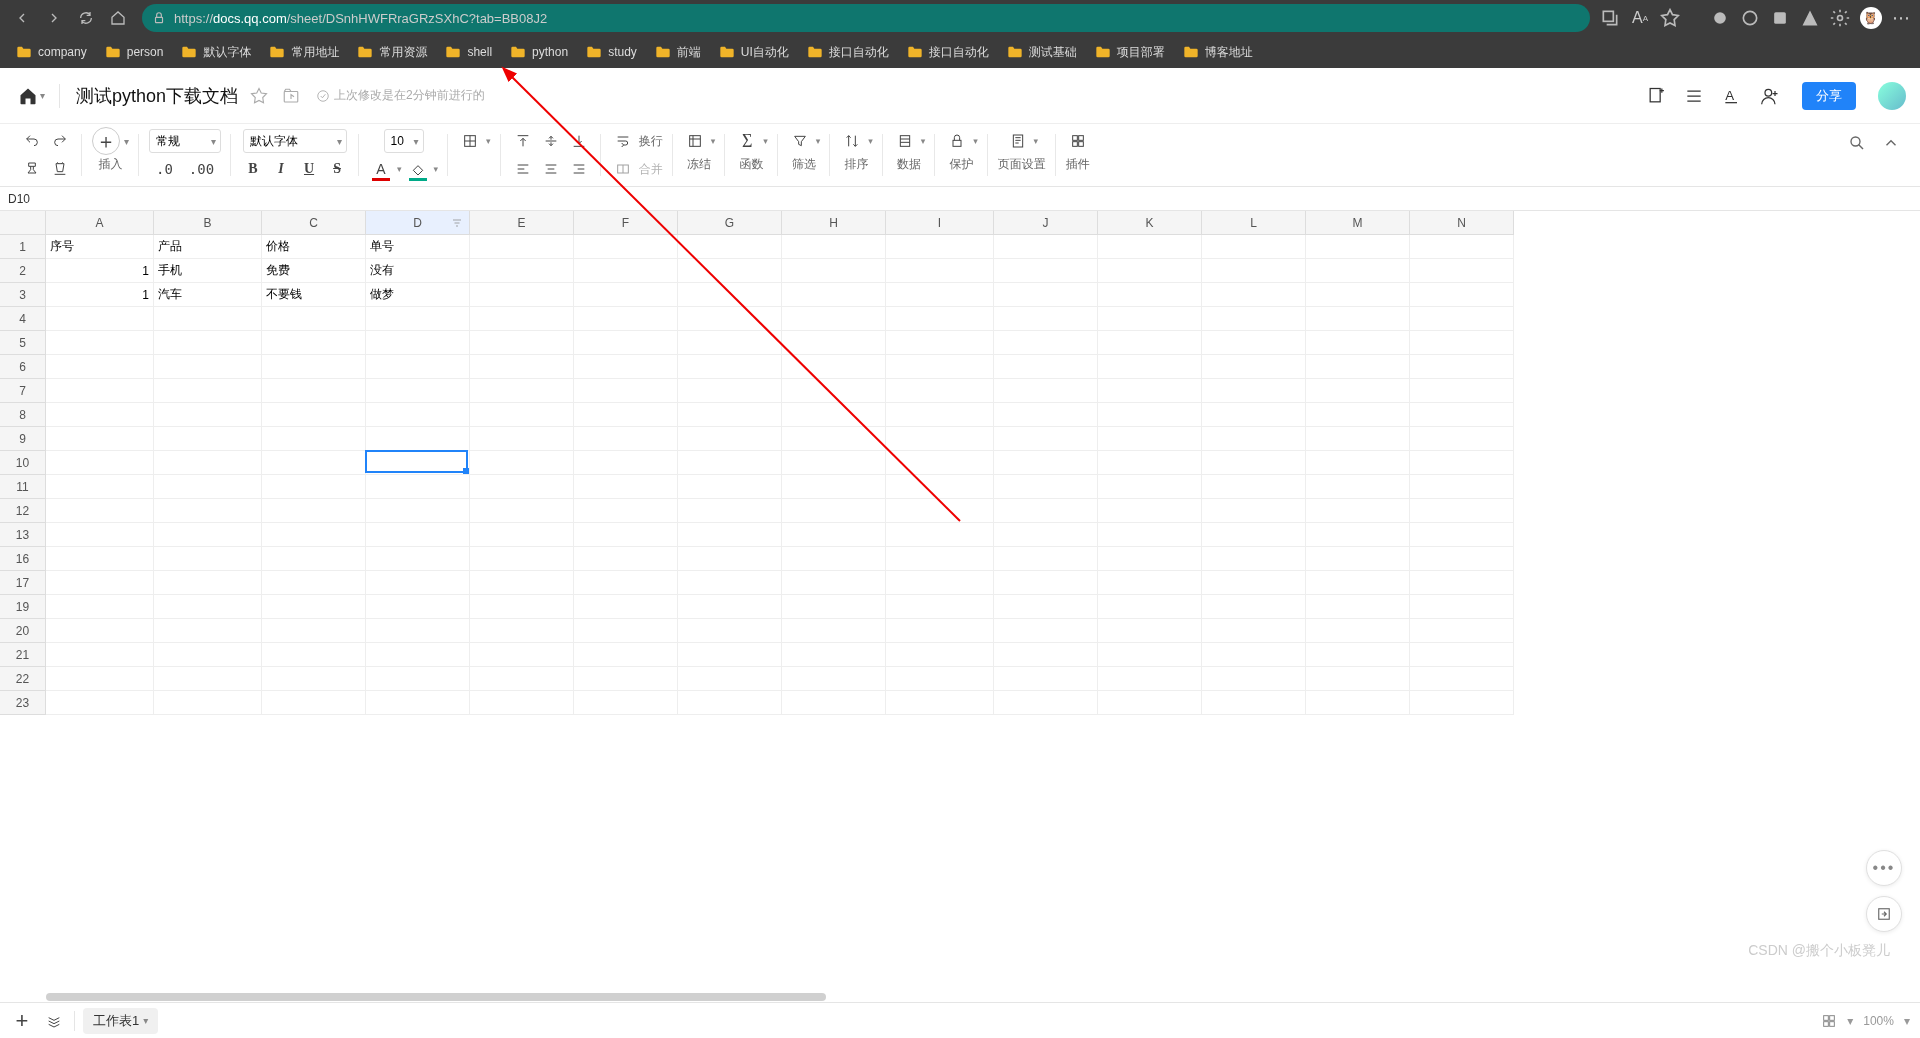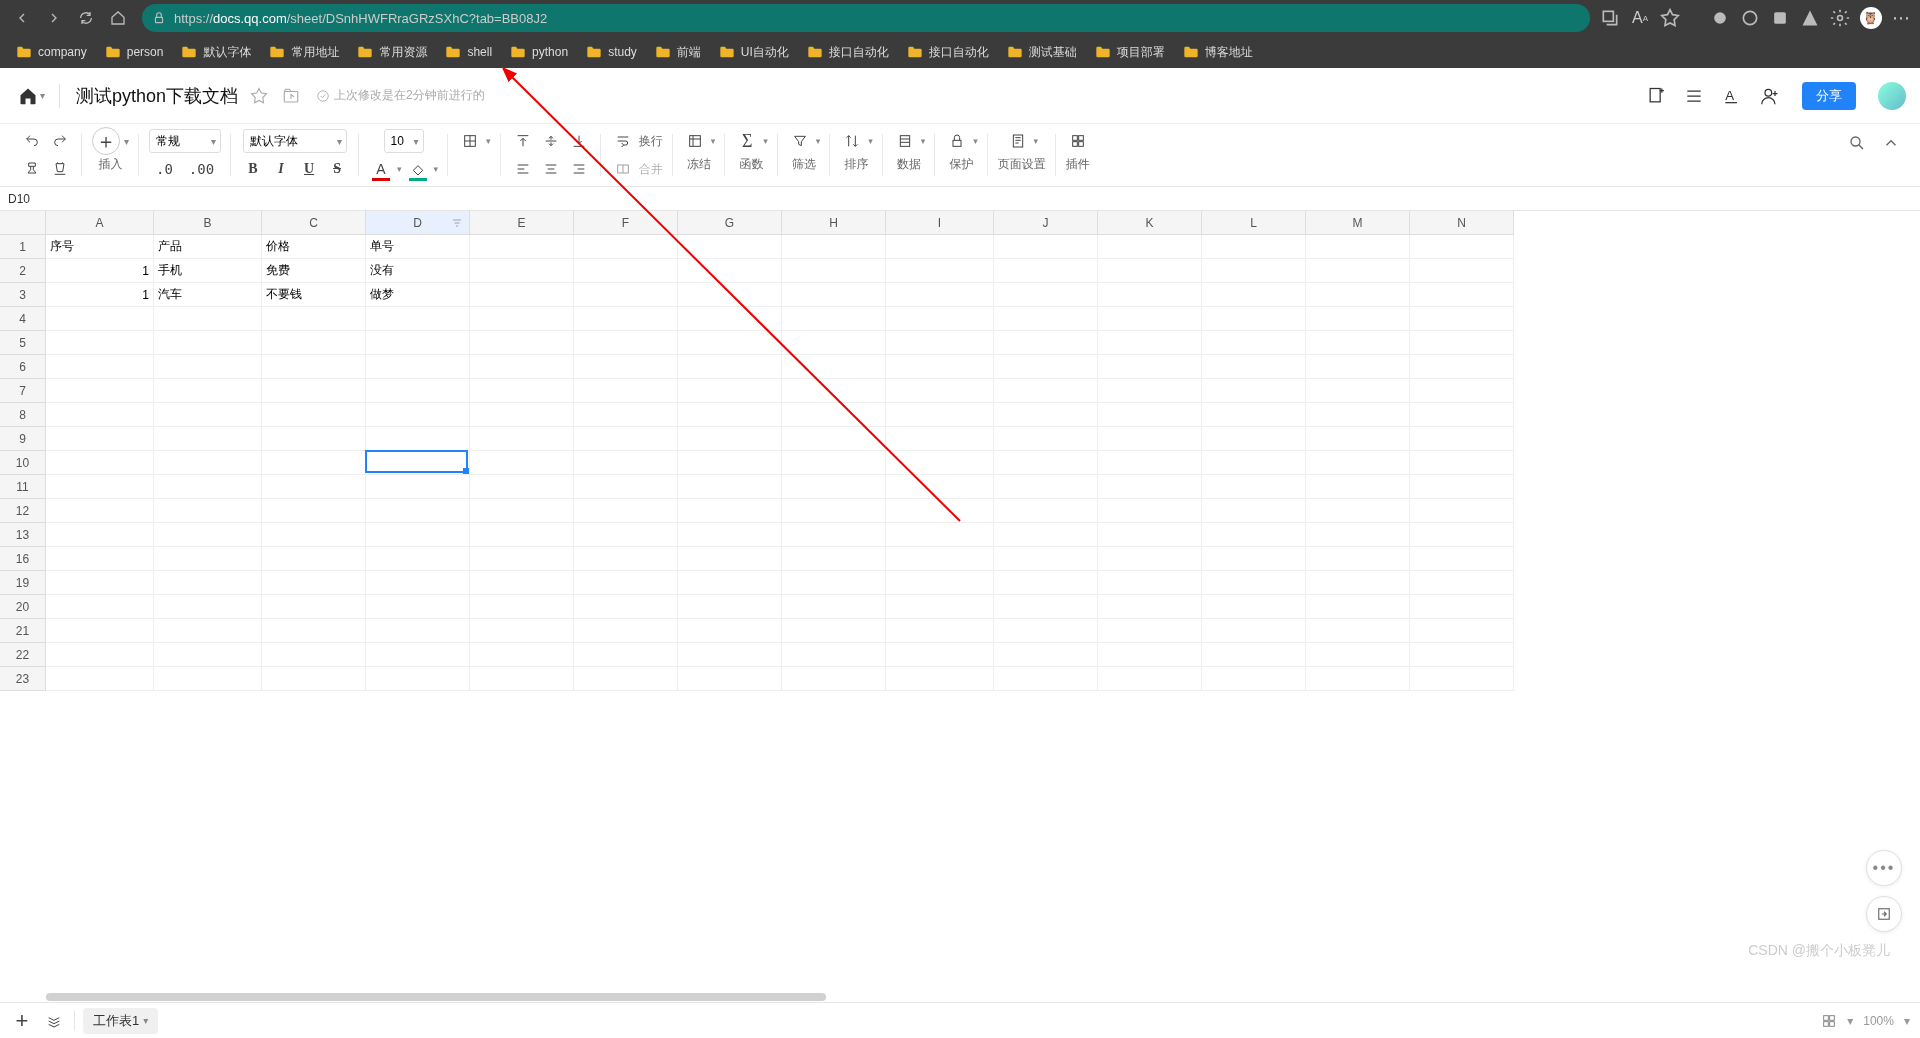--- a/index.html
+++ b/index.html
@@ -826,20 +826,37 @@
         <div class="cell" style="width: 104px;"></div>
         <div class="cell" style="width: 104px;"></div>
         <div class="cell" style="width: 108px;"></div>
         <div class="cell" style="width: 104px;"></div>
         <div class="cell" style="width: 104px;"></div>
         <div class="cell" style="width: 104px;"></div>
         <div class="cell" style="width: 104px;"></div>
         <div class="cell" style="width: 104px;"></div>
       </div>
       <div class="row">
+        <div class="row-h">17</div>
+        <div class="cell" style="width: 108px;"></div>
+        <div class="cell" style="width: 108px;"></div>
+        <div class="cell" style="width: 104px;"></div>
+        <div class="cell" style="width: 104px;"></div>
+        <div class="cell" style="width: 104px;"></div>
+        <div class="cell" style="width: 104px;"></div>
+        <div class="cell" style="width: 104px;"></div>
+        <div class="cell" style="width: 104px;"></div>
+        <div class="cell" style="width: 108px;"></div>
+        <div class="cell" style="width: 104px;"></div>
+        <div class="cell" style="width: 104px;"></div>
+        <div class="cell" style="width: 104px;"></div>
+        <div class="cell" style="width: 104px;"></div>
+        <div class="cell" style="width: 104px;"></div>
+      </div>
+      <div class="row">
         <div class="row-h">19</div>
         <div class="cell" style="width: 108px;"></div>
         <div class="cell" style="width: 108px;"></div>
         <div class="cell" style="width: 104px;"></div>
         <div class="cell" style="width: 104px;"></div>
         <div class="cell" style="width: 104px;"></div>
         <div class="cell" style="width: 104px;"></div>
         <div class="cell" style="width: 104px;"></div>
         <div class="cell" style="width: 104px;"></div>
         <div class="cell" style="width: 108px;"></div>

